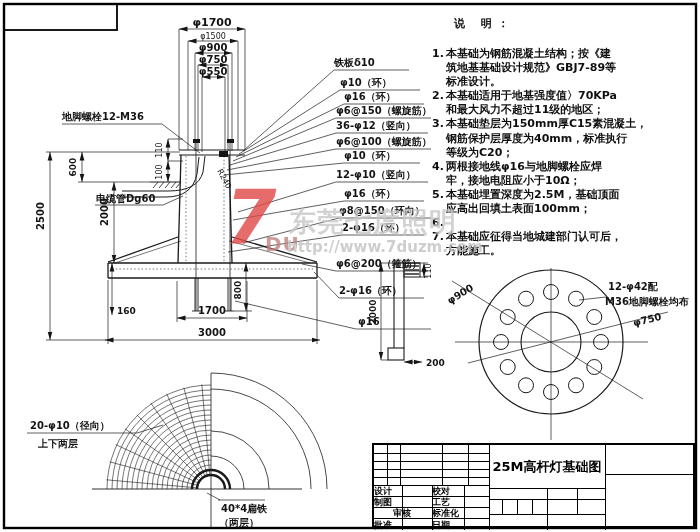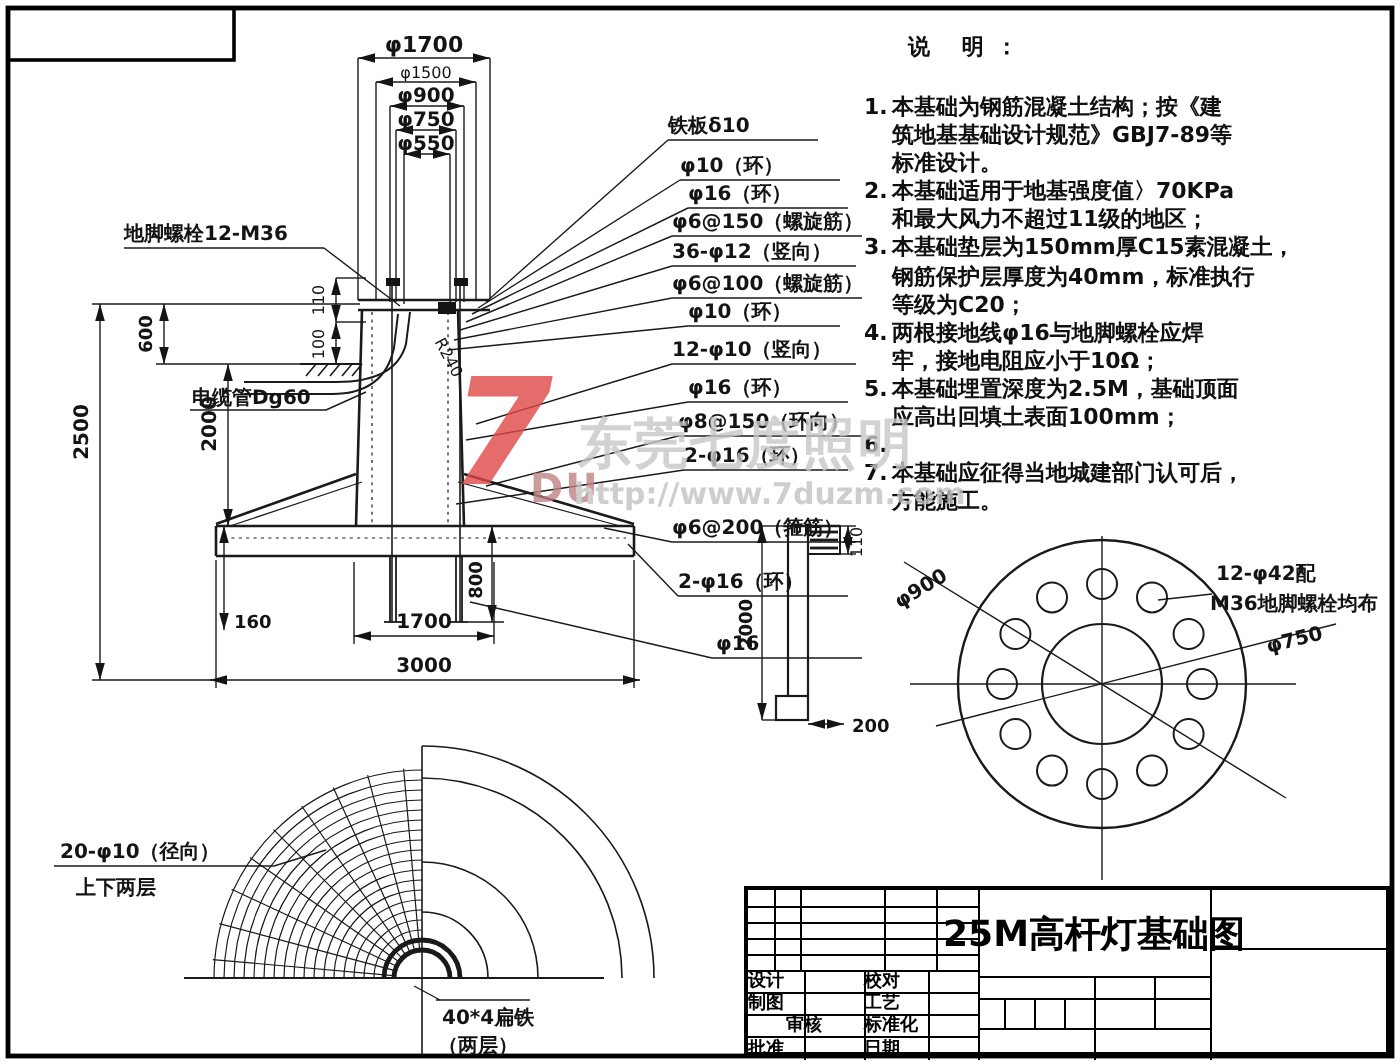--- a/index.html
+++ b/index.html
@@ -22,21 +22,21 @@
   .wm-du{position:absolute;left:40px;top:42px;font-size:20px;font-weight:bold;color:#c08383;letter-spacing:1px;}
   .wm-brand{position:absolute;left:64px;top:14px;font-size:27px;font-weight:bold;color:#c7c7c7;letter-spacing:1px;white-space:nowrap;}
   .wm-url{position:absolute;left:62px;top:48px;font-size:15px;font-weight:bold;color:#c3c3c3;white-space:nowrap;}
   
   .tb{position:absolute;left:372px;top:443px;width:323px;height:85px;border:2px solid #000;
       box-sizing:border-box;z-index:4;background:transparent;}
   .tb .h,.tb .v{position:absolute;background:#000;}
   .tb .h{height:1px;} .tb .v{width:1px;}
   .tb-celllabel{position:absolute;font-size:9px;font-weight:bold;color:#000;text-align:left;line-height:10px;}
   .tb-title{position:absolute;left:115px;top:0;width:116px;height:43px;display:flex;align-items:center;
-            justify-content:center;font-size:18px;font-weight:bold;color:#000;white-space:nowrap;}
+            justify-content:center;font-size:13px;font-weight:bold;color:#000;white-space:nowrap;}
 </style>
 </head>
 <body>
 
 <div class="sheet">
 
 <svg id="dw" width="700" height="532" viewBox="0 0 700 532">
   <defs>
     <marker id="arw" markerWidth="9" markerHeight="7" refX="8.5" refY="3" orient="auto-start-reverse" markerUnits="userSpaceOnUse">
       <path d="M0,0.6 L8.5,3 L0,5.4 Z" fill="#141414"></path>

